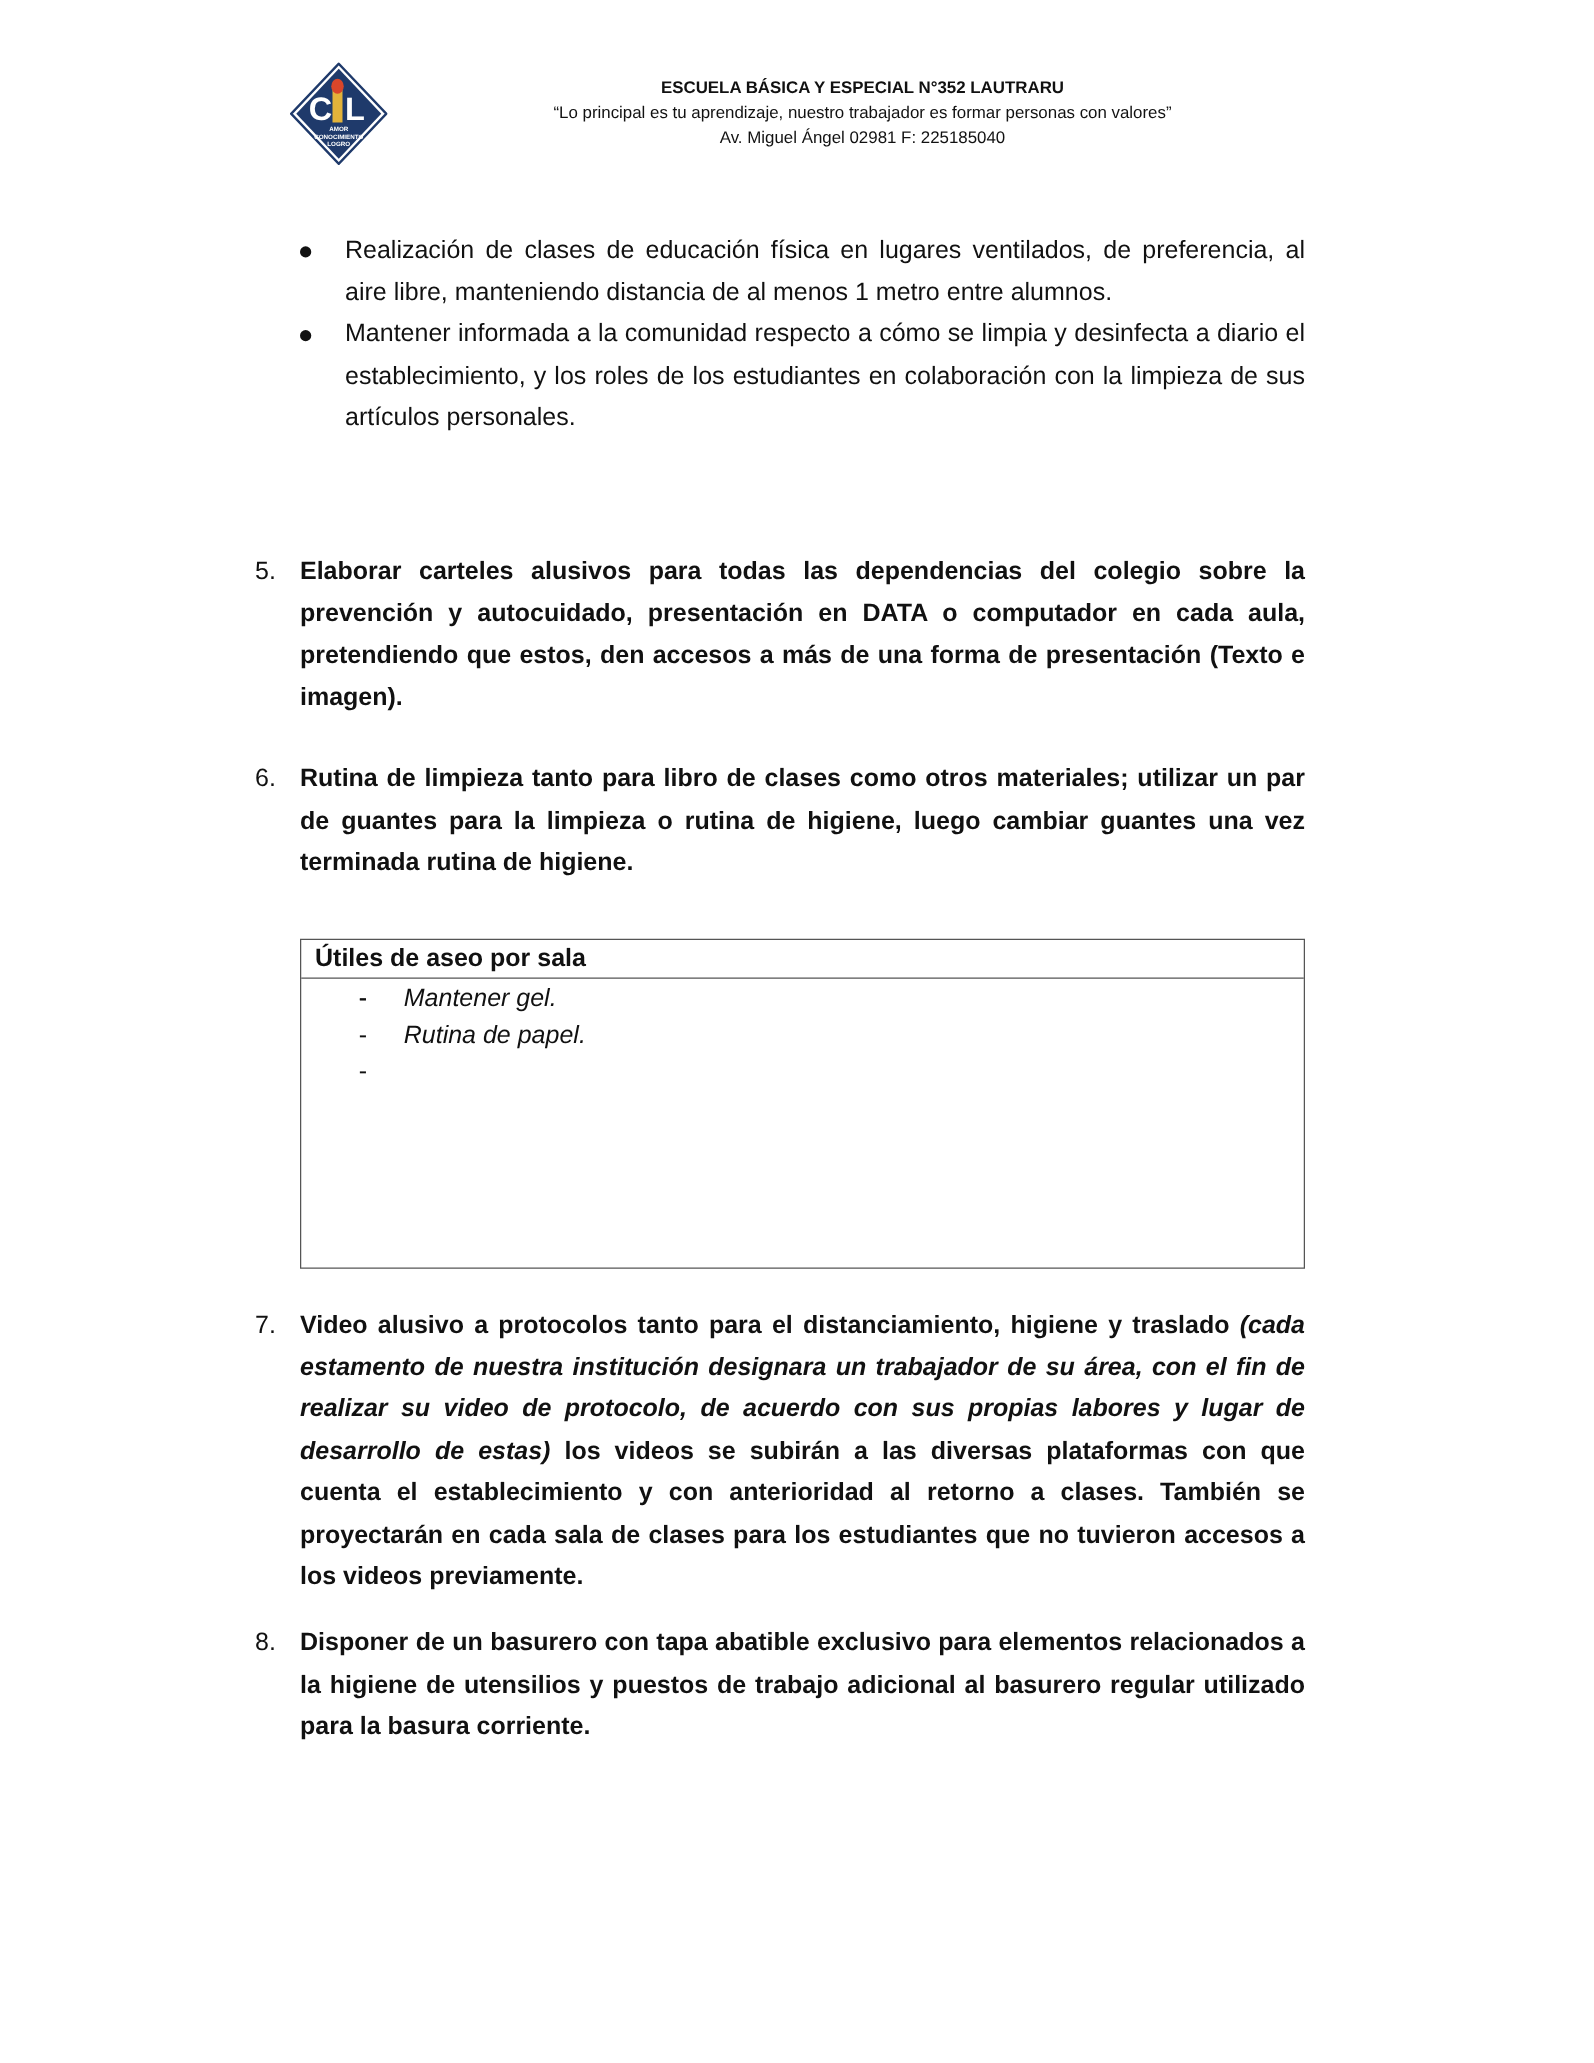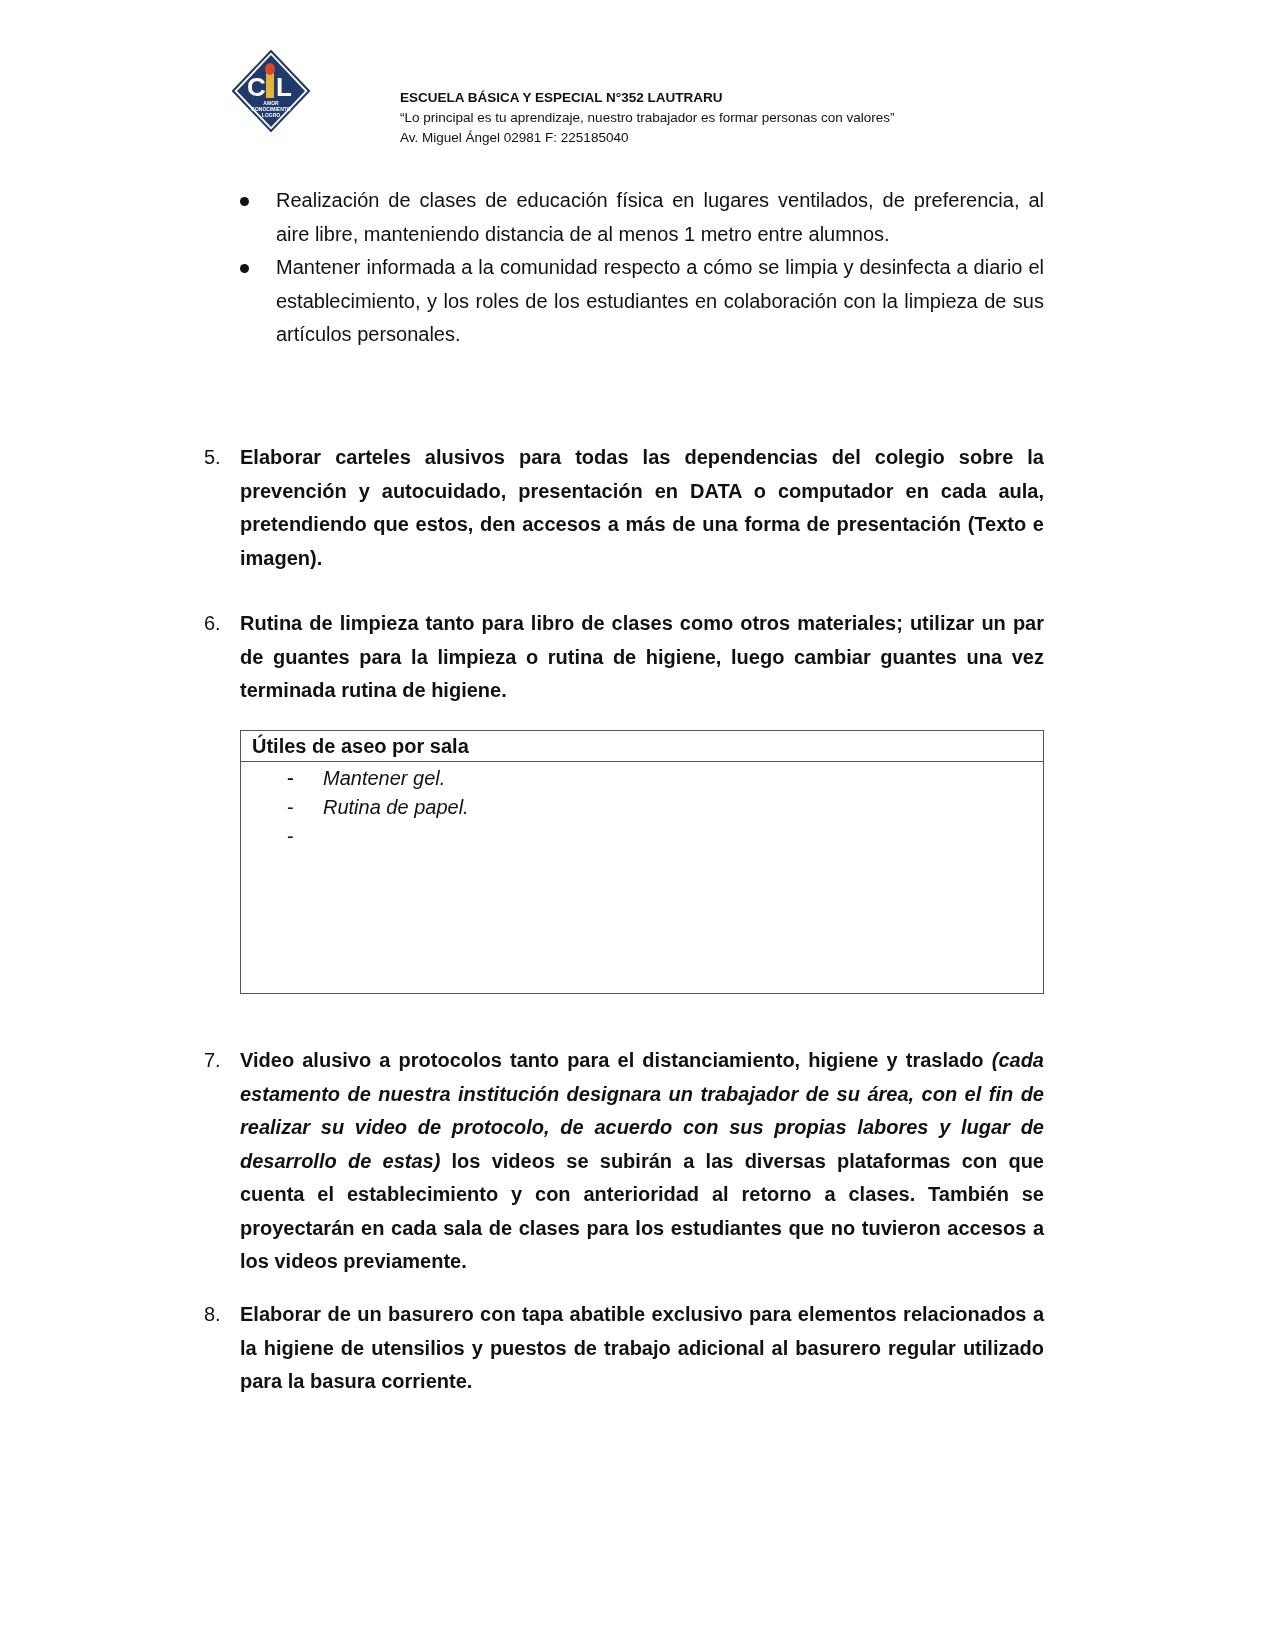--- a/index.html
+++ b/index.html
@@ -1,29 +1,29 @@
 <!DOCTYPE html>
 <html><head>
 <meta charset="utf-8">
 <style>
   html, body { margin: 0; padding: 0; background: #ffffff; }
   body { width: 1275px; height: 1650px; position: relative; overflow: hidden;
          font-family: "Liberation Sans", sans-serif; color: #111; }
   .logo { position: absolute; left: 232px; top: 50px; width: 78px; height: 82px; }
-  .header { position: absolute; left: 400px; top: 88px; width: 580px; 
+  .header { position: absolute; left: 400px; top: 60px; width: 580px; text-align: center;
             font-size: 13.5px; line-height: 20px; }
   .header .school { font-weight: bold; font-size: 13.5px; }
   .body-text { font-size: 20px; line-height: 33.5px; text-align: justify; }
   .bullets { position: absolute; left: 240px; top: 184px; width: 804px; margin: 0; padding: 0; list-style: none; }
   .bullets li { position: relative; padding-left: 36px; }
   .bullets li .dot { position: absolute; left: 0; top: 13px; width: 9px; height: 9px; border-radius: 50%; background: #111; }
   .num-item { position: absolute; left: 204px; width: 840px; }
   .num-item .num { position: absolute; left: 0; top: 0; }
   .num-item .txt { margin-left: 36px; font-weight: bold; }
-  .table-box { position: absolute; left: 240px; top: 730px; width: 802px; height: 262px;
+  .table-box { position: absolute; left: 240px; top: 751px; width: 802px; height: 262px;
                border: 1.5px solid #555; }
   .table-head { font-weight: bold; font-size: 20px; line-height: 28px; padding: 1px 11px;
                 border-bottom: 1.5px solid #555; }
   .table-body { font-style: italic; font-size: 20px; line-height: 29px; padding: 2px 11px; text-align: justify; }
   .table-body .li { position: relative; padding-left: 71px; }
   .table-body .li .dash { position: absolute; left: 35px; font-style: normal; }
   i, .it { font-style: italic; }
 </style>
 </head>
 <body>
@@ -79,14 +79,14 @@
   </div>
 </div>
 
 <div class="num-item body-text" style="top:1044px;">
   <span class="num">7.</span>
   <div class="txt"><span>Video alusivo a protocolos tanto para el distanciamiento, higiene y traslado </span><span class="it">(cada estamento de nuestra institución designara un trabajador de su área, con el fin de realizar su video de protocolo, de acuerdo con sus propias labores y lugar de desarrollo de estas)</span><span> los videos se subirán a las diversas plataformas con que cuenta el establecimiento y con anterioridad al retorno a clases. También se proyectarán en cada sala de clases para los estudiantes que no tuvieron accesos a los videos previamente.</span></div>
 </div>
 
 <div class="num-item body-text" style="top:1298px;">
   <span class="num">8.</span>
-  <div class="txt">Elaborar de un basurero con tapa abatible exclusivo para elementos relacionados a la higiene de utensilios y puestos de trabajo adicional al basurero regular utilizado para la basura corriente.</div>
+  <div class="txt">Disponer de un basurero con tapa abatible exclusivo para elementos relacionados a la higiene de utensilios y puestos de trabajo adicional al basurero regular utilizado para la basura corriente.</div>
 </div>
 
 </body></html>

